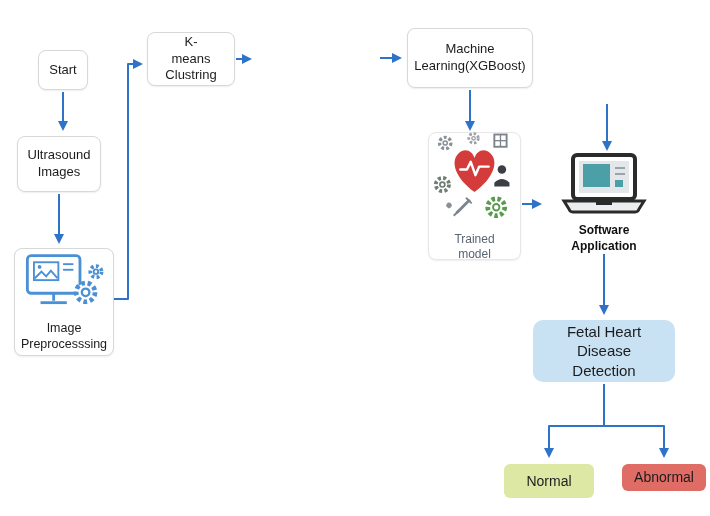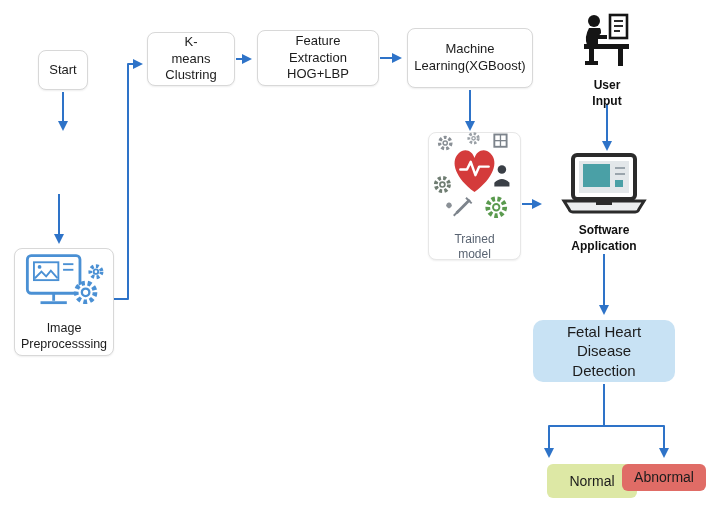--- a/index.html
+++ b/index.html
@@ -30,21 +30,21 @@
   #n-trained .cap { font-size:12px; color:#5a6472; margin-top:2px; }
   #n-userinput  { left:576px; top:20px;  width:62px;  height:82px; }
   #n-userinput .cap { font-size:12px; font-weight:bold; color:#101010; margin-top:3px; }
   #n-software   { left:548px; top:156px; width:112px; height:96px; }
   #n-software .cap { font-size:12px; font-weight:bold; color:#101010; margin-top:3px; }
   #n-detection  { left:533px; top:320px; width:142px; height:62px;
                   background:#c8e2f4; border:none; border-radius:10px;
                   box-shadow:none; font-size:15px; }
   #n-normal     { left:504px; top:464px; width:90px; height:34px;
                   background:#dde8a5; border:none; border-radius:6px;
-                  box-shadow:none; font-size:14px;margin-left:43px; }
+                  box-shadow:none; font-size:14px; }
   #n-abnormal   { left:622px; top:464px; width:84px; height:27px;
                   background:#e06c66; border:none; border-radius:6px;
                   box-shadow:none; font-size:14px; }
   .cap { text-align:center; }
 </style>
 </head>
 <body>
 
 <div class="canvas">
 
@@ -66,20 +66,23 @@
       <path d="M604 254 V313" marker-end="url(#ah)"></path>
       <path d="M604 384 V426 H549 V456" marker-end="url(#ah)"></path>
       <path d="M604 426 H664 V456" marker-end="url(#ah)"></path>
     </g>
   </svg>
 
   <div class="box" id="n-start">
     <span class="cap">Start</span>
   </div>
 
+  <div class="box" id="n-ultrasound">
+    <span class="cap">Ultrasound Images</span>
+  </div>
 
   <div class="box col" id="n-preproc">
     <span>
       <svg width="82" height="62" viewBox="0 0 86 66">
         <rect x="4" y="5" width="56" height="40" rx="4" fill="#fff" stroke="#4a90d4" stroke-width="3"></rect>
         <rect x="11" y="12" width="26" height="19" fill="none" stroke="#4a90d4" stroke-width="2"></rect>
         <circle cx="17" cy="17" r="2" fill="#4a90d4"></circle>
         <path d="M12 29 l7 -7 l5 5 l5 -6 l7 8" fill="none" stroke="#4a90d4" stroke-width="2"></path>
         <line x1="42" y1="14" x2="53" y2="14" stroke="#4a90d4" stroke-width="2"></line>
         <line x1="42" y1="20" x2="53" y2="20" stroke="#4a90d4" stroke-width="2"></line>
@@ -95,23 +98,20 @@
         </g>
       </svg>
     </span>
     <span class="cap">Image Preprocesssing</span>
   </div>
 
   <div class="box" id="n-kmeans">
     <span class="cap">K-means Clustring</span>
   </div>
 
-  <div class="box" id="n-feature">
-    <span class="cap">Feature Extraction HOG+LBP</span>
-  </div>
 
   <div class="box" id="n-ml">
     <span class="cap">Machine Learning(XGBoost)</span>
   </div>
 
   <div class="box col" id="n-trained">
     <span>
       <svg width="85" height="96" viewBox="0 0 90 100">
 
         <g>
@@ -150,38 +150,20 @@
 
         <g>
           <path d="M45 66 C 25 51 19 34 28 25 C 34.5 18.5 43 22 45 30 C 47 22 55.5 18.5 62 25 C 71 34 65 51 45 66 Z" fill="#d43b3b"></path>
           <path d="M30 42 h7 l4 -8 l5 14 l4 -9 h10" fill="none" stroke="#ffffff" stroke-width="2.6" stroke-linejoin="round" stroke-linecap="round"></path>
         </g>
       </svg>
     </span>
     <span class="cap">Trained model</span>
   </div>
 
-  <div class="box col plain" id="n-userinput">
-    <span>
-      <svg width="52" height="58" viewBox="0 0 52 58">
-        <circle cx="13" cy="9" r="6" fill="#151515"></circle>
-        <path d="M8 16 q-5 9 -2 17 h11 v-9 q5 -3 2 -8 z" fill="#151515"></path>
-        <rect x="12" y="23" width="14" height="4" fill="#151515"></rect>
-        <rect x="29" y="3" width="17" height="23" fill="#ffffff" stroke="#151515" stroke-width="2.6"></rect>
-        <line x1="33" y1="9" x2="42" y2="9" stroke="#151515" stroke-width="1.8"></line>
-        <line x1="33" y1="14" x2="42" y2="14" stroke="#151515" stroke-width="1.8"></line>
-        <line x1="33" y1="19" x2="39" y2="19" stroke="#151515" stroke-width="1.8"></line>
-        <rect x="3" y="32" width="45" height="5" fill="#151515"></rect>
-        <rect x="37" y="37" width="5" height="17" fill="#151515"></rect>
-        <rect x="8" y="37" width="5" height="12" fill="#151515"></rect>
-        <rect x="4" y="49" width="13" height="4" fill="#151515"></rect>
-      </svg>
-    </span>
-    <span class="cap">User Input</span>
-  </div>
 
   <div class="box col plain" id="n-software">
     <span>
       <svg width="92" height="62" viewBox="0 0 92 62">
         <rect x="15" y="2" width="62" height="44" rx="4" fill="#ffffff" stroke="#2b2b2b" stroke-width="4"></rect>
         <rect x="21" y="8" width="50" height="32" fill="#e3e7ea"></rect>
         <rect x="25" y="11" width="27" height="23" fill="#4aa0a6"></rect>
         <line x1="57" y1="15" x2="67" y2="15" stroke="#9aa4ac" stroke-width="2"></line>
         <line x1="57" y1="21" x2="67" y2="21" stroke="#9aa4ac" stroke-width="2"></line>
         <rect x="57" y="27" width="8" height="7" fill="#4aa0a6"></rect>

